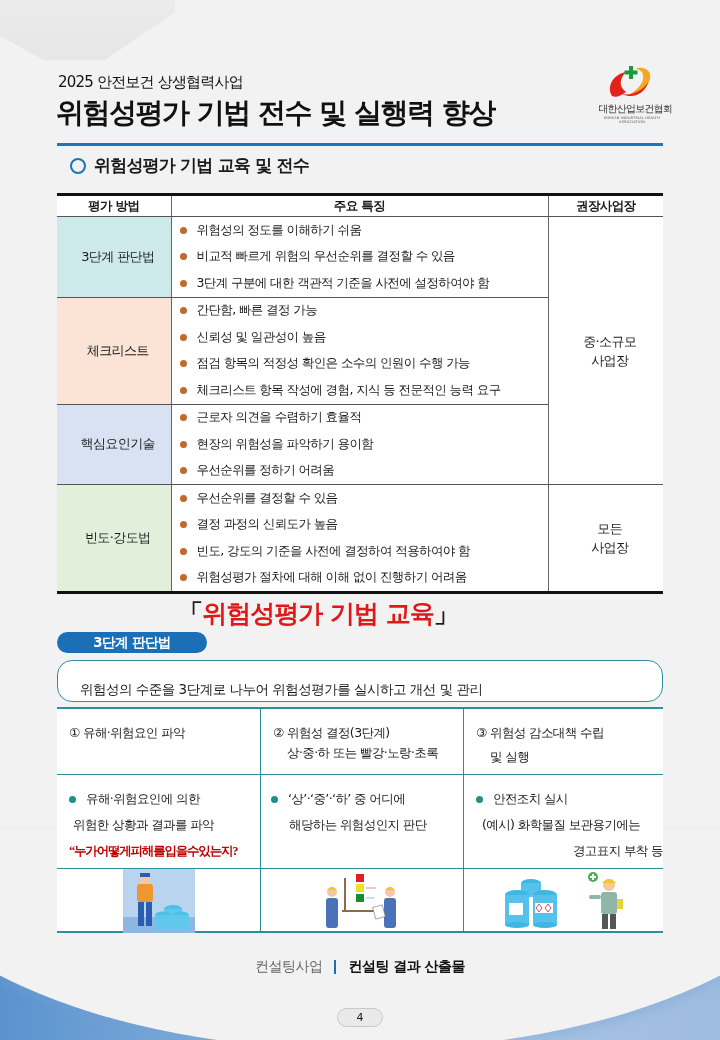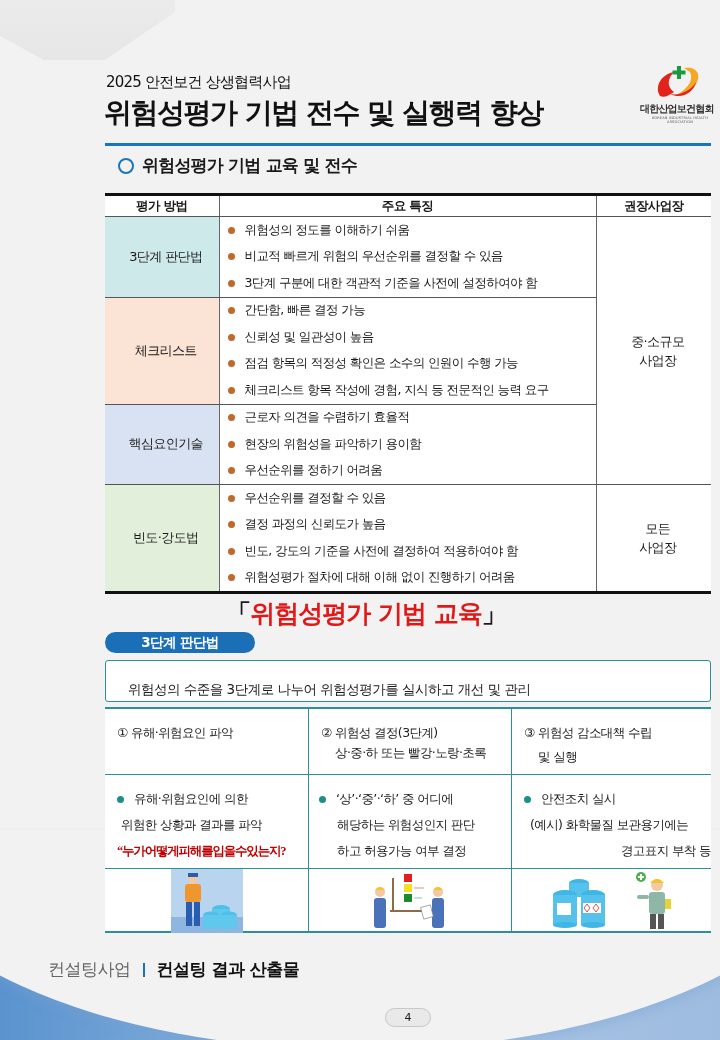--- a/index.html
+++ b/index.html
@@ -13,60 +13,60 @@
   .bg-shape1 { position: absolute; left: 0; top: 0; width: 175px; height: 60px; background: linear-gradient(180deg, #ebebeb, #e6e6e6); clip-path: polygon(0 0,100% 0,100% 20%,60% 100%,25% 100%,0 60%); }
   .bg-bottom {
     position: absolute; left: 0; top: 880px; width: 720px; height: 160px;
     background: linear-gradient(90deg, #5a93cf 0%, #8bb4dd 40%, #a7c3e3 70%, #9ebce0 100%);
   }
   .bg-bottom-curve {
     position: absolute; left: -120px; top: 830px; width: 960px; height: 220px;
     background: #f2f2f2; border-radius: 0 0 50% 50% / 0 0 100% 100%;
     box-shadow: 0 6px 10px rgba(120,160,210,0.35);
   }
-  .page { position: absolute; inset: 0; margin-left: 48px; }
+  .page { position: absolute; inset: 0; }
 
   .subtitle { position: absolute; left: 58px; top: 73px; font-size: 15px; letter-spacing: -0.8px; color: #111; }
   .title { position: absolute; left: 56px; top: 94px; font-size: 28px; font-weight: bold; letter-spacing: -1.5px; color: #111; }
   .logo { position: absolute; left: 592px; top: 62px; width: 80px; height: 70px; }
-  .logo-name { position: absolute; left: 0; top: 40px; width: 80px; font-size: 10px; font-weight: bold; letter-spacing: -0.8px; color: #333; text-align: left; }
+  .logo-name { position: absolute; left: 0; top: 40px; width: 80px; font-size: 10px; font-weight: normal; letter-spacing: -0.8px; color: #333; text-align: right; }
   .logo-sub { position: absolute; left: 0; top: 54px; width: 80px; font-size: 3.5px; color: #555; text-align: center; letter-spacing: 0.2px; }
   .rule { position: absolute; left: 57px; top: 143px; width: 606px; height: 3px; background: #1a75bb; }
   .section-head { position: absolute; left: 70px; top: 154px; display: flex; align-items: center; gap: 8px; }
   .circle-icon { width: 16px; height: 16px; border: 2px solid #1a75bb; border-radius: 50%; }
   .section-title { font-size: 17px; font-weight: bold; letter-spacing: -0.8px; }
 
   table.rt { position: absolute; left: 57px; top: 193px; width: 606px; border-collapse: collapse; font-size: 12.5px; letter-spacing: -0.6px; background: #fff; }
   table.rt th { font-size: 12.5px; font-weight: bold; height: 22px; border-top: 3px solid #111; border-bottom: 1.5px solid #555; background: #fff; }
   table.rt th + th, table.rt td + td { border-left: 1px solid #666; }
   table.rt td { border-bottom: 1.5px solid #555; vertical-align: middle; padding-left: 8px; }
   table.rt tr:last-child td { border-bottom: 3px solid #111; }
   .method { width: 114px; text-align: center; font-size: 13px; }
   .rec { width: 115px; text-align: center; font-size: 13px; line-height: 19px; background: #fff; }
   .features { padding: 0 0 0 16px; }
   .feat { height: 26.5px; display: flex; align-items: center; gap: 10px; font-size: 12.5px; }
   .dot { width: 7px; height: 7px; border-radius: 50%; background: #c0692c; flex: none; }
 
   .edu-title { position: absolute; left: 0; width: 636px; top: 597px; text-align: center; font-size: 25px; font-weight: bold; letter-spacing: -1px; }
   .edu-title .red { color: #e01818; }
   .pill { position: absolute; left: 57px; top: 632px; width: 150px; height: 21px; background: #1a6fb7; border-radius: 11px; color: #fff; font-weight: bold; font-size: 13.5px; text-align: center; line-height: 21px; letter-spacing: -0.6px; }
-  .desc-box { position: absolute; left: 57px; top: 660px; width: 606px; height: 42px; background: #fff; border: 1.5px solid #2d8f9a; border-radius: 3px; }
+  .desc-box { position: absolute; left: 57px; top: 660px; width: 606px; height: 42px; background: #fff; border: 1.5px solid #2d8f9a; border-radius: 15px; }
   .desc-text { position: absolute; left: 22px; top: 20px; font-size: 13.5px; letter-spacing: -0.5px; }
 
   .steps { position: absolute; left: 57px; top: 707px; width: 606px; height: 226px; background: #fff; border-top: 2px solid #2d8f9a; border-bottom: 2px solid #2d8f9a; display: grid; grid-template-columns: 203px 203px 200px; grid-template-rows: 66px 94px 64px; }
   .cell { position: relative; font-size: 12.5px; letter-spacing: -0.6px; }
   .cell.c2, .cell.c3 { border-left: 1.5px solid #2d8f9a; }
   .cell.r1 { border-bottom: 1.5px solid #2d8f9a; padding: 14px 0 0 12px; line-height: 20px; }
   .cell.r2 { border-bottom: 1.5px solid #2d8f9a; padding-top: 11px; line-height: 26px; }
   .ind { padding-left: 16px; display: block; }
   .tdot { display: inline-block; width: 7px; height: 7px; border-radius: 50%; background: #1e8e8a; margin-right: 10px; vertical-align: middle; }
   .red-q { color: #c00000; font-weight: bold; letter-spacing: -1.2px; font-family: Liberation Serif, serif; }
   .illus { display: flex; align-items: center; justify-content: center; height: 100%; }
 
-  .footer { position: absolute; left: 0; width: 720px; top: 958px; text-align: left; font-size: 17px; letter-spacing: -0.5px; }
+  .footer { position: absolute; left: 0; width: 720px; top: 958px; text-align: center; font-size: 14px; letter-spacing: -0.5px; }
   .footer .a { color: #666; }
   .footer .sep { display: inline-block; width: 2px; height: 14px; background: #1a6fb7; margin: 0 12px; vertical-align: middle; }
   .footer .b { font-weight: bold; color: #111; }
   .pageno { position: absolute; left: 337px; top: 1008px; width: 46px; height: 19px; border-radius: 10px; background: #e9e9e9; border: 1px solid #c8c8c8; text-align: center; font-size: 11px; line-height: 17px; }
 </style>
 </head>
 <body>
 
 <div class="bg-shape1"></div>
 <div class="bg-bottom"></div>
@@ -215,21 +215,20 @@
     </div>
 
     <div class="cell r2 c1">
       <span class="ind" style="padding-left:12px"><span class="tdot"></span><span>유해·위험요인에 의한</span></span>
       <span class="ind">위험한 상황과 결과를 파악</span>
       <span class="ind red-q" style="padding-left:12px">“누가어떻게피해를입을수있는지?</span>
     </div>
     <div class="cell r2 c2">
       <span class="ind" style="padding-left:10px"><span class="tdot"></span><span>‘상’·‘중’·‘하’ 중 어디에</span></span>
       <span class="ind" style="padding-left:28px">해당하는 위험성인지 판단</span>
-      <span class="ind" style="padding-left:28px">하고 허용가능 여부 결정</span>
     </div>
     <div class="cell r2 c3">
       <span class="ind" style="padding-left:12px"><span class="tdot"></span><span>안전조치 실시</span></span>
       <span class="ind" style="padding-left:18px">(예시) 화학물질 보관용기에는</span>
       <span class="ind" style="padding-left:0;text-align:right">경고표지 부착 등</span>
     </div>
 
     <div class="cell c1">
       <div class="illus">
         <svg width="72" height="64" viewBox="0 0 72 64">

